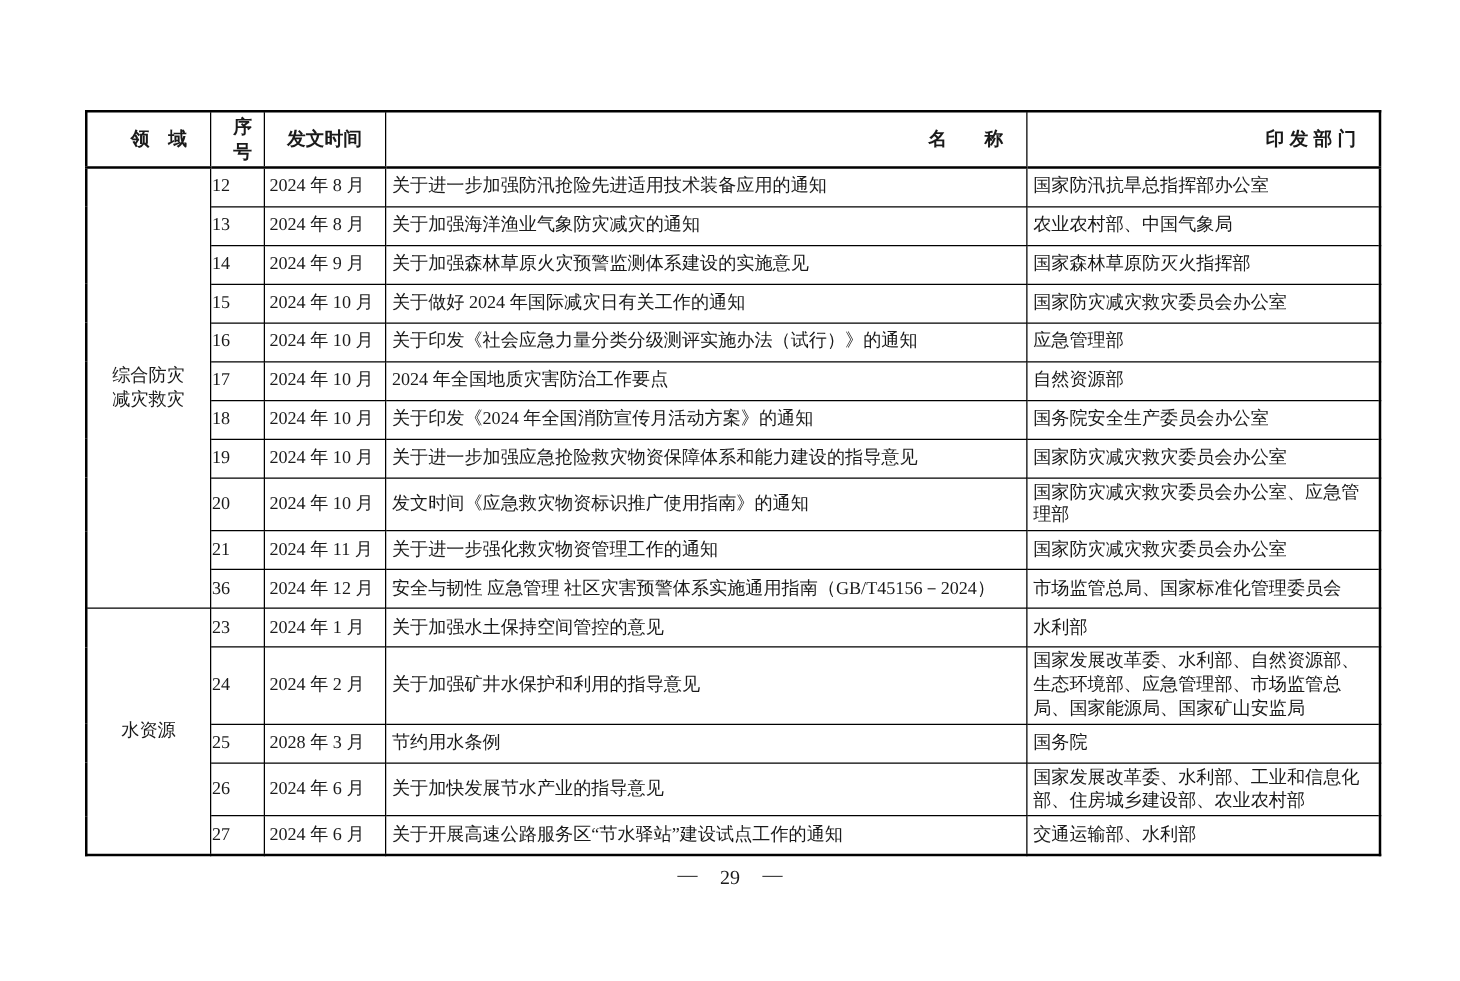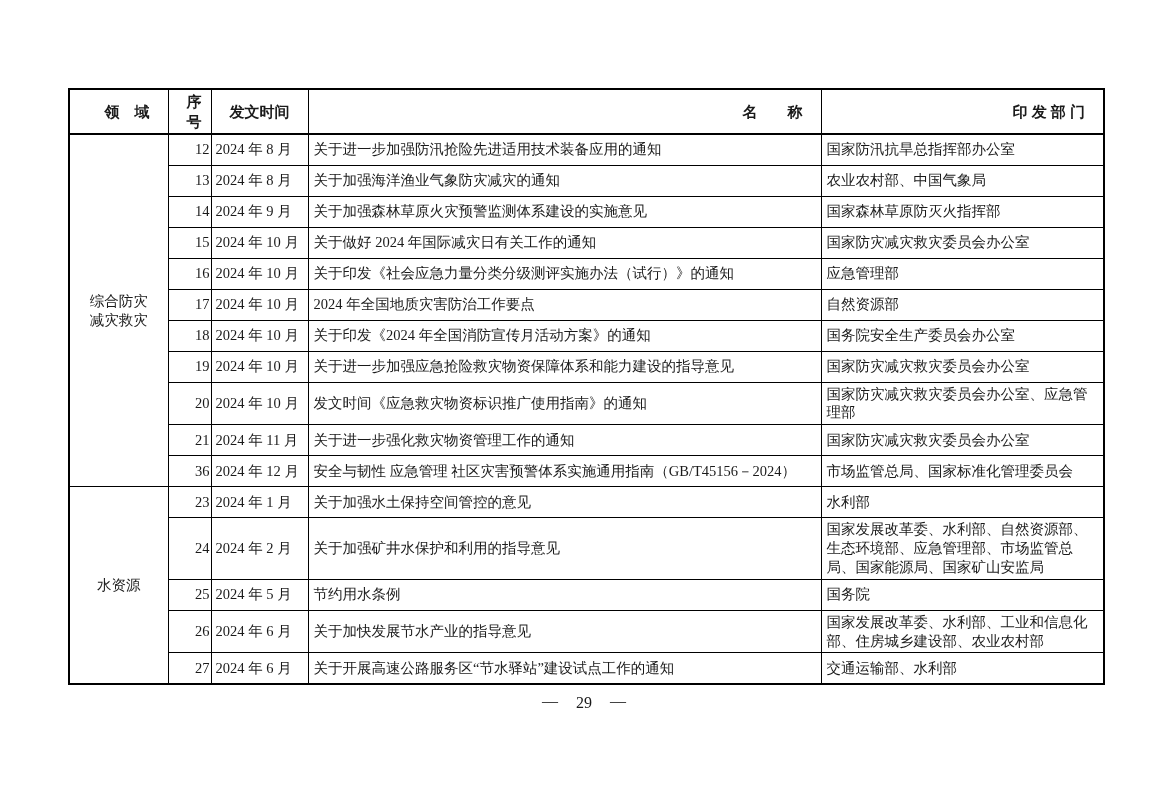--- a/index.html
+++ b/index.html
@@ -37,21 +37,21 @@
     text-align:right;
     height:24px;
     border-bottom:2px solid #000;
     padding:2px 18px;
   }
   .doc-table tbody tr{height:31px;}
   td.cell-field{
     text-align:center;
     padding:2px 14px;
   }
-  td.cell-no{text-align:right;padding:2px 1px;}
+  td.cell-no{text-align:left;padding:2px 1px;}
   td.cell-date{text-align:left;padding:2px 2px 2px 4px;white-space:nowrap;}
   td.cell-name{text-align:left;margin-top:20px;}
   td.cell-dept{text-align:left;}
   .page-footer{
     position:absolute;
     left:0;top:694px;
     width:100%;
     text-align:center;
     font-size:16px;
     color:#1a1a1a;
@@ -165,21 +165,21 @@
           <td class="cell-dept">水利部</td>
         </tr>
         <tr>
           <td class="cell-no">24</td>
           <td class="cell-date">2024 年 2 月</td>
           <td class="cell-name">关于加强矿井水保护和利用的指导意见</td>
           <td class="cell-dept">国家发展改革委、水利部、自然资源部、生态环境部、应急管理部、市场监管总局、国家能源局、国家矿山安监局</td>
         </tr>
         <tr>
           <td class="cell-no">25</td>
-          <td class="cell-date">2024 年 5 月</td>
+          <td class="cell-date">2028 年 3 月</td>
           <td class="cell-name">节约用水条例</td>
           <td class="cell-dept">国务院</td>
         </tr>
         <tr>
           <td class="cell-no">26</td>
           <td class="cell-date">2024 年 6 月</td>
           <td class="cell-name">关于加快发展节水产业的指导意见</td>
           <td class="cell-dept">国家发展改革委、水利部、工业和信息化部、住房城乡建设部、农业农村部</td>
         </tr>
         <tr>

